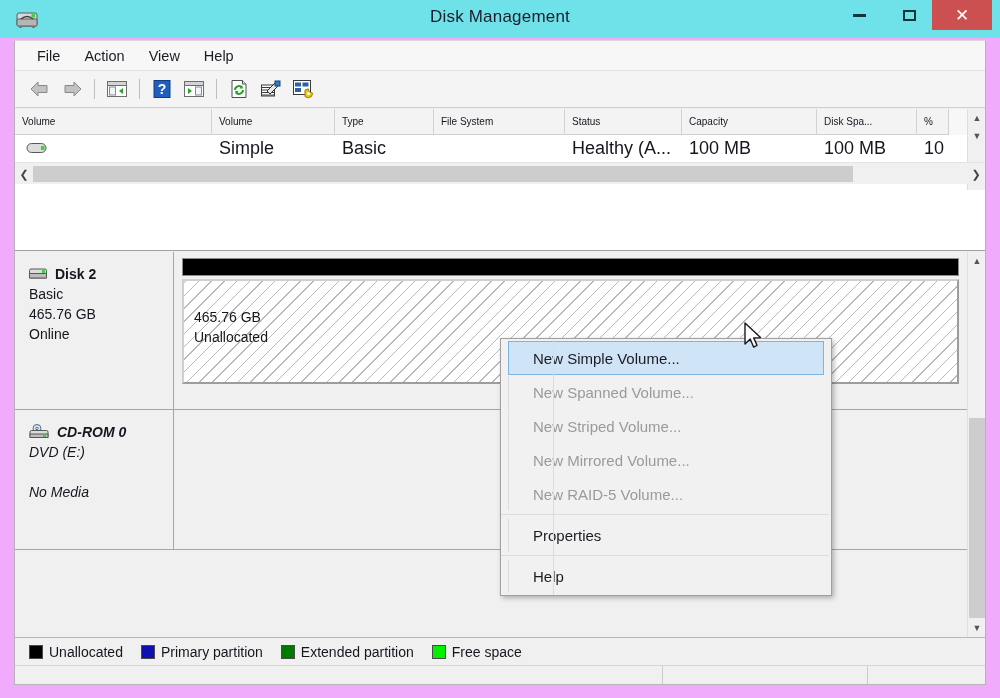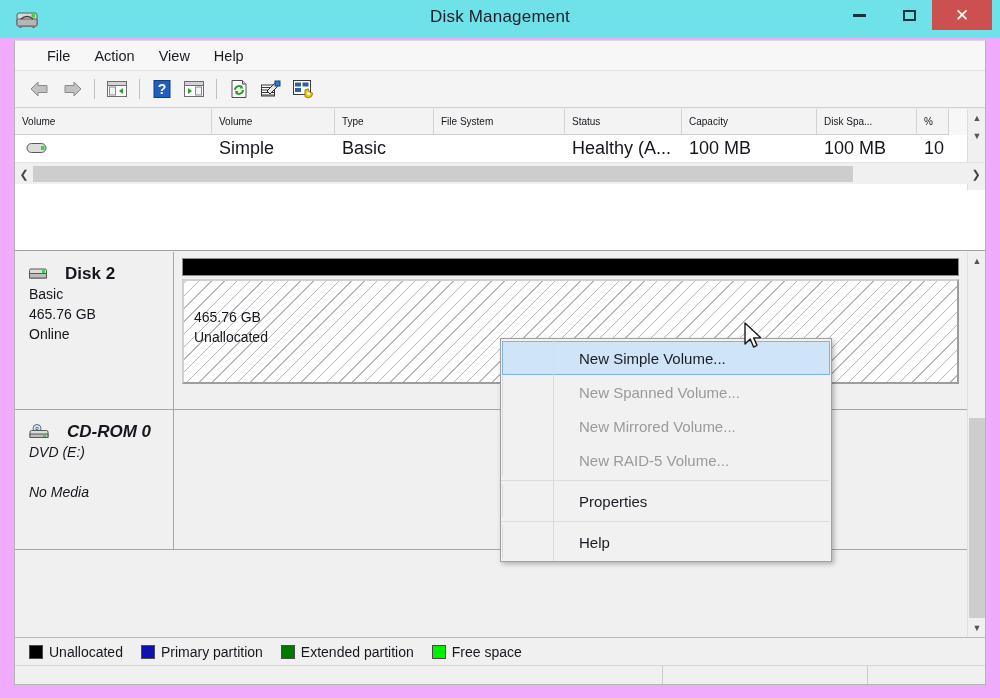--- a/index.html
+++ b/index.html
@@ -60,21 +60,21 @@
     border-top: 1px solid #d9d9d9;
   }
 
   
   #menubar {
     position: absolute; left: 0; top: 0;
     width: 970px; height: 30px;
     background: #f7f7f7;
     border-bottom: 1px solid #e2e2e2;
     display: flex; align-items: center;
-    padding-left: 20px;
+    padding-left: 10px;
   }
   .menu-item {
     font-size: 14.5px; color: #1b1b24;
     padding: 4px 12px; cursor: default;
   }
 
   
   #toolbar {
     position: absolute; left: 0; top: 30px;
     width: 970px; height: 37px;
@@ -175,22 +175,22 @@
   .disk-info {
     width: 159px; height: 100%;
     background: #f0f0f0;
     border-right: 1px solid #a6a6a6;
     padding: 12px 0 0 14px;
     font-size: 14px; color: #16161f;
     line-height: 20px;
     cursor: default;
   }
   .disk-title {
-    font-weight: bold; font-size: 17px;
-    display: flex; align-items: center; gap: 16px;
+    font-weight: bold; font-size: 14px;
+    display: flex; align-items: center; gap: 6px;
   }
   .disk-graphics {
     flex: 1; height: 100%;
     padding: 6px 8px 8px 8px;
     background: #f0f0f0;
     position: relative;
   }
   .disk-strip {
     height: 18px; background: #000;
     border: 1px solid #8c8c8c;
@@ -255,25 +255,25 @@
     position: absolute; left: 485px; top: 297px;
     width: 332px;
     background: #f1f1f1;
     border: 1px solid #a0a0a0;
     box-shadow: 2px 2px 5px rgba(0,0,0,.28);
     padding: 2px 0;
     z-index: 40;
   }
   .ctx-item {
     height: 34px; display: flex; align-items: center;
-    padding-left: 76px;
+    padding-left: 24px;
     font-size: 15px; color: #1b1b24;
     cursor: default;
     border: 1px solid transparent;
-    margin: 0 1px;
+    margin: 0 7px;
   }
   .ctx-item.gutter-line { border-left: 1px solid #dcdcdc; }
   .ctx-item.disabled { color: #9a9a9a; }
   .ctx-item.highlight {
     background: #cfe4f7;
     border: 1px solid #7fb4e0;
   }
   .ctx-sep {
     height: 1px; background: #dcdcdc; margin: 3px 2px 3px 0;
   }
@@ -508,20 +508,21 @@
     <div id="statusbar">
       <div class="status-pane" id="status-pane-0"></div>
       <div class="status-pane" id="status-pane-1"></div>
       <div class="status-pane" id="status-pane-2"></div>
     </div>
 
     <div id="ctxmenu">
       <div id="ctx-gutter"></div>
       <div class="ctx-item highlight">New Simple Volume...</div>
       <div class="ctx-item disabled gutter-line">New Spanned Volume...</div>
+      <div class="ctx-item disabled gutter-line">New Striped Volume...</div>
       <div class="ctx-item disabled gutter-line">New Mirrored Volume...</div>
       <div class="ctx-item disabled gutter-line">New RAID-5 Volume...</div>
       <div class="ctx-sep"></div>
       <div class="ctx-item gutter-line">Properties</div>
       <div class="ctx-sep"></div>
       <div class="ctx-item gutter-line">Help</div>
     </div>
 
   </div>
 

